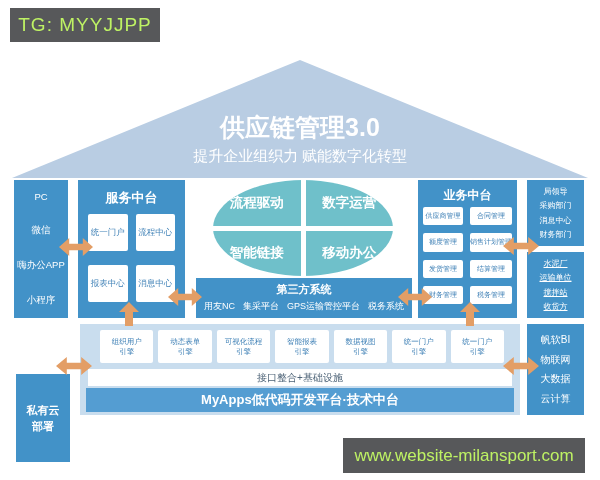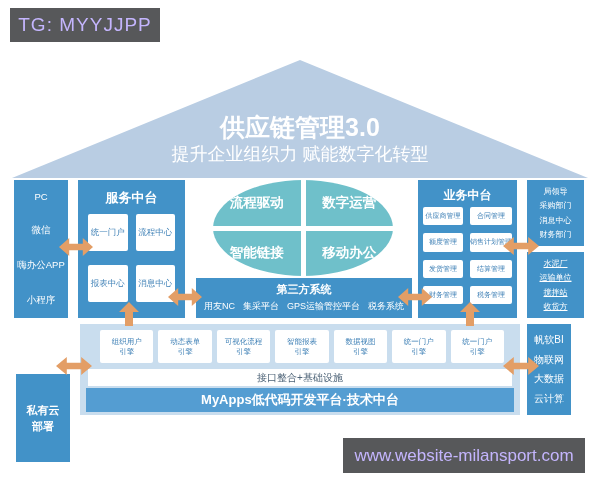--- a/index.html
+++ b/index.html
@@ -1,26 +1,26 @@
 <!DOCTYPE html>
 <html><head>
 <meta charset="utf-8">
 <style>
   html,body{margin:0;padding:0;background:#fff;}
   #stage{position:relative;width:600px;height:480px;background:#fff;overflow:hidden;
          font-family:"Liberation Sans","DejaVu Sans",sans-serif;}
-  .badge{position:absolute;background:#57585a;color:#c4b5fd;display:flex;align-items:center;justify-content:center;}
+  .badge{position:absolute;background:#57585a;color:#bef264;display:flex;align-items:center;justify-content:center;}
   #tg-badge{left:10px;top:8px;width:150px;height:34px;font-size:19px;letter-spacing:1px;}
   #site-badge{left:343px;top:438px;width:242px;height:35px;font-size:17px;}
   
   #roof{position:absolute;left:12px;top:60px;width:576px;height:118px;background:#b9cde3;
         clip-path:polygon(50% 0,100% 100%,0 100%);}
   #roof-title{position:absolute;left:0;right:0;bottom:34px;text-align:center;color:#fff;
               font-size:25px;font-weight:bold;}
-  #roof-subtitle{position:absolute;left:0;right:0;bottom:12px;text-align:center;color:#fff;font-size:18px;}
+  #roof-subtitle{position:absolute;left:0;right:0;bottom:12px;text-align:center;color:#fff;font-size:15px;font-family:Liberation Serif, serif;}
   .bluebox{position:absolute;background:#4292c8;color:#fff;}
   .colflex{display:flex;flex-direction:column;justify-content:space-around;align-items:center;text-align:center;}
   
   #channels{left:14px;top:180px;width:54px;height:138px;padding:0 0;box-sizing:border-box;font-size:9.5px;}
   
   #service{left:78px;top:180px;width:107px;height:138px;}
   .col-title{position:absolute;left:0;right:0;top:9px;text-align:center;font-weight:bold;font-size:13px;color:#fff;}
   #service-grid{position:absolute;left:10px;right:10px;top:34px;bottom:16px;display:grid;
                 grid-template-columns:1fr 1fr;grid-template-rows:1fr 1fr;gap:14px 8px;}
   .wbox{background:#fff;border-radius:2px;display:flex;align-items:center;justify-content:center;
@@ -49,21 +49,21 @@
   #privatecloud{left:16px;top:326px;width:54px;height:88px;display:flex;flex-direction:column;
                 justify-content:center;align-items:center;font-weight:bold;font-size:11px;line-height:1.5;margin-top:48px;}
   #platform{position:absolute;left:80px;top:324px;width:440px;height:91px;background:#c9ddee;}
   #engines{position:absolute;left:20px;right:16px;top:6px;height:33px;display:flex;gap:5px;}
   .engine{flex:1;background:#fff;border-radius:2px;display:flex;flex-direction:column;align-items:center;
           justify-content:center;color:#3f80b6;font-size:7.5px;line-height:1.3;white-space:nowrap;}
   #foundation{position:absolute;left:8px;right:8px;top:45px;height:17px;background:#fff;display:flex;
               align-items:center;justify-content:center;color:#4d6377;font-size:10px;}
   #myapps{position:absolute;left:6px;right:6px;bottom:3px;height:24px;background:#549dd2;display:flex;
           align-items:center;justify-content:center;color:#fff;font-weight:bold;font-size:13px;margin-top:20px;}
-  #techright{left:527px;top:324px;width:44px;height:91px;padding:6px 0;box-sizing:border-box;font-size:10px;text-align:center;}
+  #techright{left:527px;top:324px;width:57px;height:91px;padding:6px 0;box-sizing:border-box;font-size:10px;text-align:center;}
   
   .arrow{position:absolute;background:#e39e66;}
   .dbl{clip-path:polygon(0% 50%,30% 0%,30% 32%,70% 32%,70% 0%,100% 50%,70% 100%,70% 68%,30% 68%,30% 100%);}
   .up{clip-path:polygon(50% 0%,100% 42%,70% 42%,70% 100%,30% 100%,30% 42%,0% 42%);}
   #arrow-a{left:59px;top:238px;width:34px;height:18px;}
   #arrow-b{left:168px;top:288px;width:34px;height:18px;}
   #arrow-c{left:398px;top:288px;width:34px;height:18px;}
   #arrow-d{left:503px;top:237px;width:36px;height:18px;}
   #arrow-e{left:503px;top:357px;width:36px;height:18px;}
   #arrow-f{left:56px;top:357px;width:36px;height:18px;}

